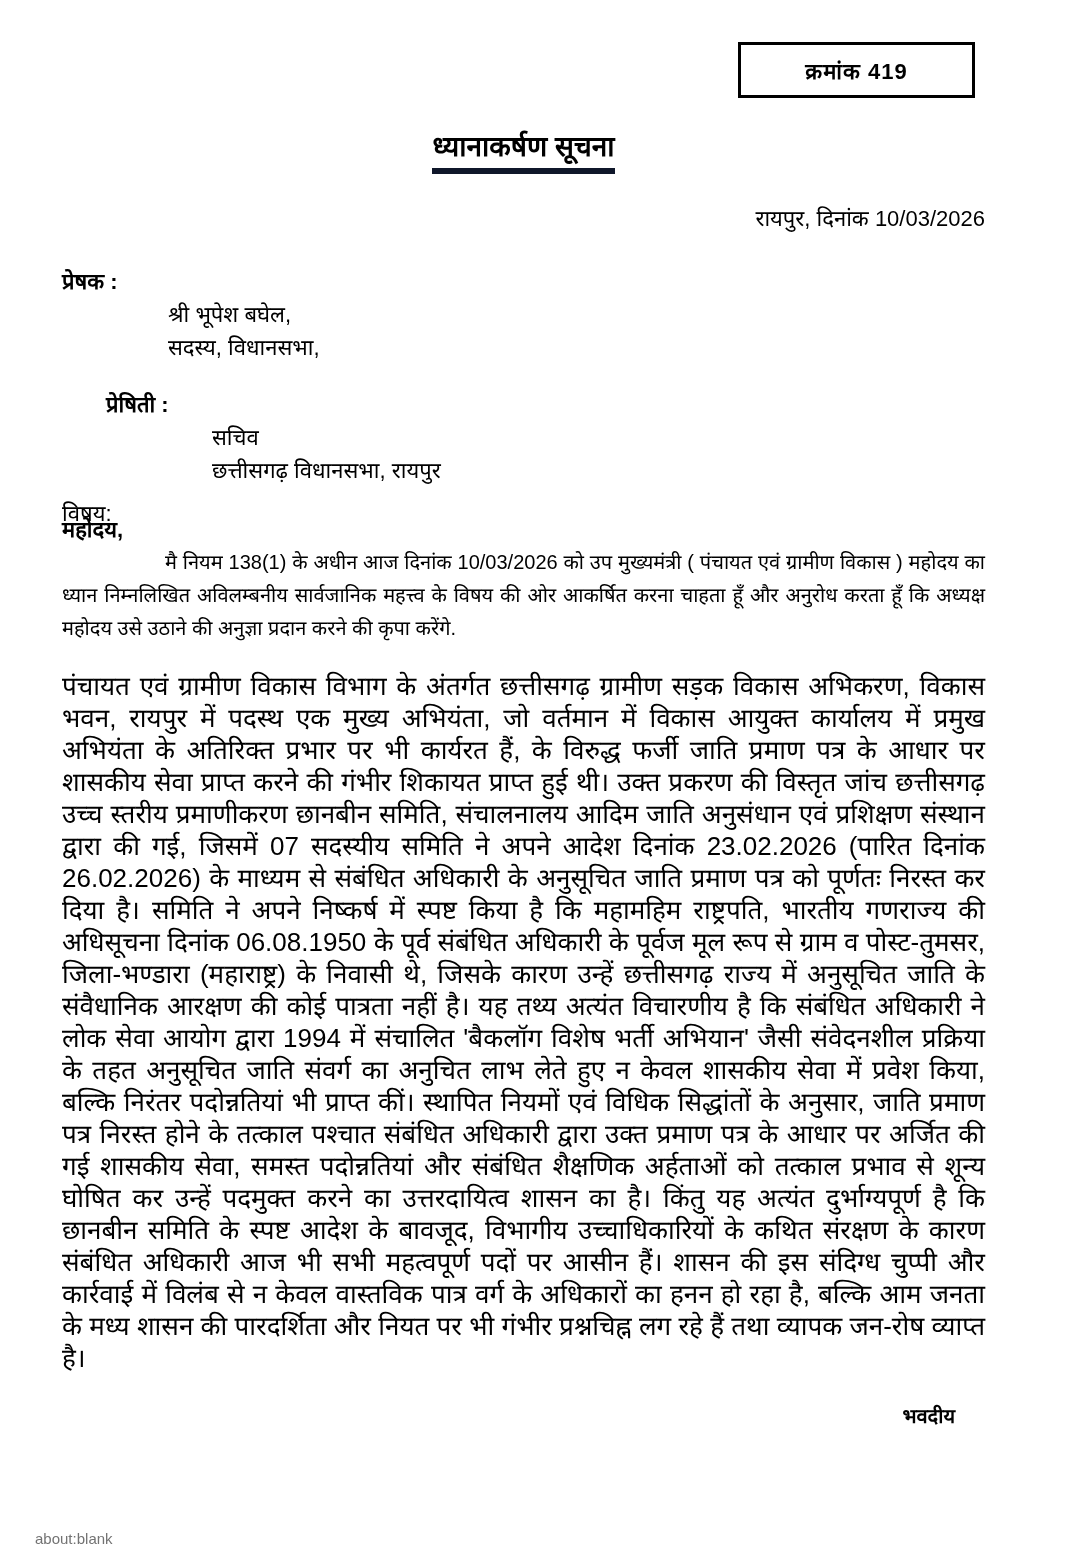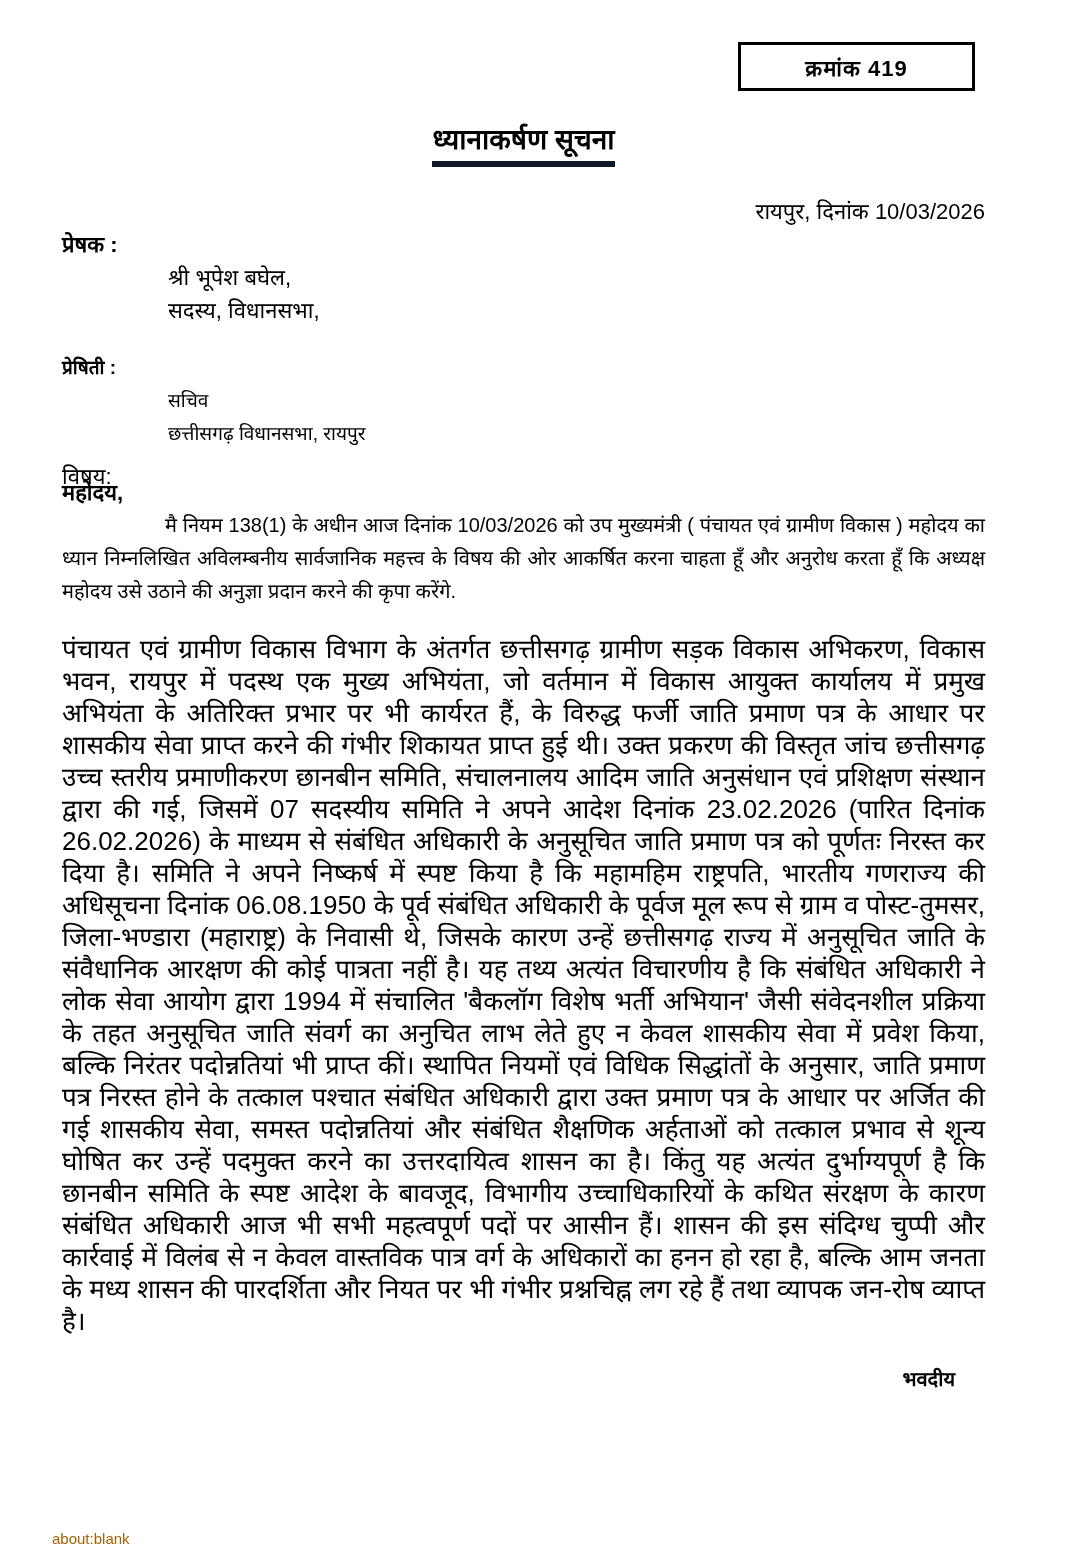--- a/index.html
+++ b/index.html
@@ -6,42 +6,42 @@
   html, body { background: #ffffff; }
   body {
     width: 1080px; height: 1552px;
     position: relative; overflow: hidden;
     font-family: "Liberation Sans", "DejaVu Sans", sans-serif;
     color: #000;
   }
   .content { padding: 42px 95px 0 62px; }
 
   .serial-box {
-    width: 237px; height: 49px;
+    width: 237px; height: 56px;
     border: 3px solid #000;
     margin-left: auto; margin-right: 10px;
     display: flex; align-items: center; justify-content: center;
     font-weight: bold; font-size: 22px;
     letter-spacing: 1px;
   }
 
   .org-name {
     text-align: center; font-size: 23px; font-weight: bold;
     margin-top: 36px; line-height: 33px;
   }
   .title-wrap { text-align: center; margin-top: 32px; }
   .doc-title {
     display: inline-block; font-size: 28px; font-weight: bold;
     border-bottom: 6px solid #0f172a; padding-bottom: 4px; line-height: 34px;
   }
 
   .place-date { text-align: right; font-size: 22px; margin-top: 28px; line-height: 33px; }
 
-  .sender-block { font-size: 22px; line-height: 33px; }
-  .recipient-block { margin-top: 24px; font-size: 19px; line-height: 33px; }
+  .sender-block { margin-top: 30px; font-size: 22px; line-height: 33px; }
+  .recipient-block { margin-top: 24px; font-size: 22px; line-height: 33px; margin-left: 44px; }
   .block-label { font-weight: bold; }
   .ind { margin-left: 106px; }
 
   .subject-row {
     position: relative; padding-left: 83px; text-indent: 30px;
     font-size: 22px; line-height: 33px; font-weight: bold; text-align: justify;
   }
   .subject-label { position: absolute; left: 0; top: 10px; text-indent: 0; font-weight: normal; }
 
   .salutation { margin-top: 26px; font-size: 22px; line-height: 33px; font-weight: bold; }
@@ -53,22 +53,22 @@
   .para2 {
     margin-top: 25px; font-size: 26px; line-height: 32px; text-align: justify;
   }
 
   .closing {
     margin-top: 26px; text-align: right; padding-right: 30px;
     font-size: 20px; font-weight: bold; line-height: 33px;
   }
 
   .statusbar {
-    position: absolute; left: 52px; bottom: 5px;
-    font-size: 15px; color: #a16207;
+    position: absolute; left: 35px; bottom: 5px;
+    font-size: 15px; color: #737373;
     font-family: "Liberation Sans", "DejaVu Sans", sans-serif;
   }
 </style>
 </head>
 <body>
 
 <div class="content">
 
   <div class="serial-box">
     <span>क्रमांक 419</span>

